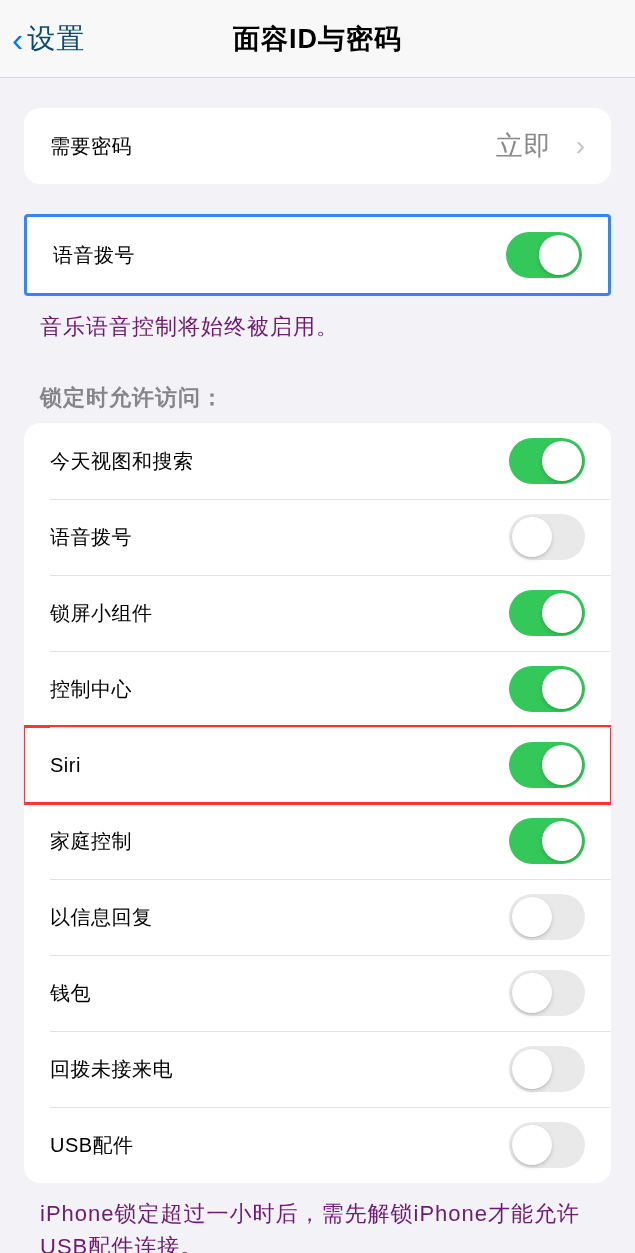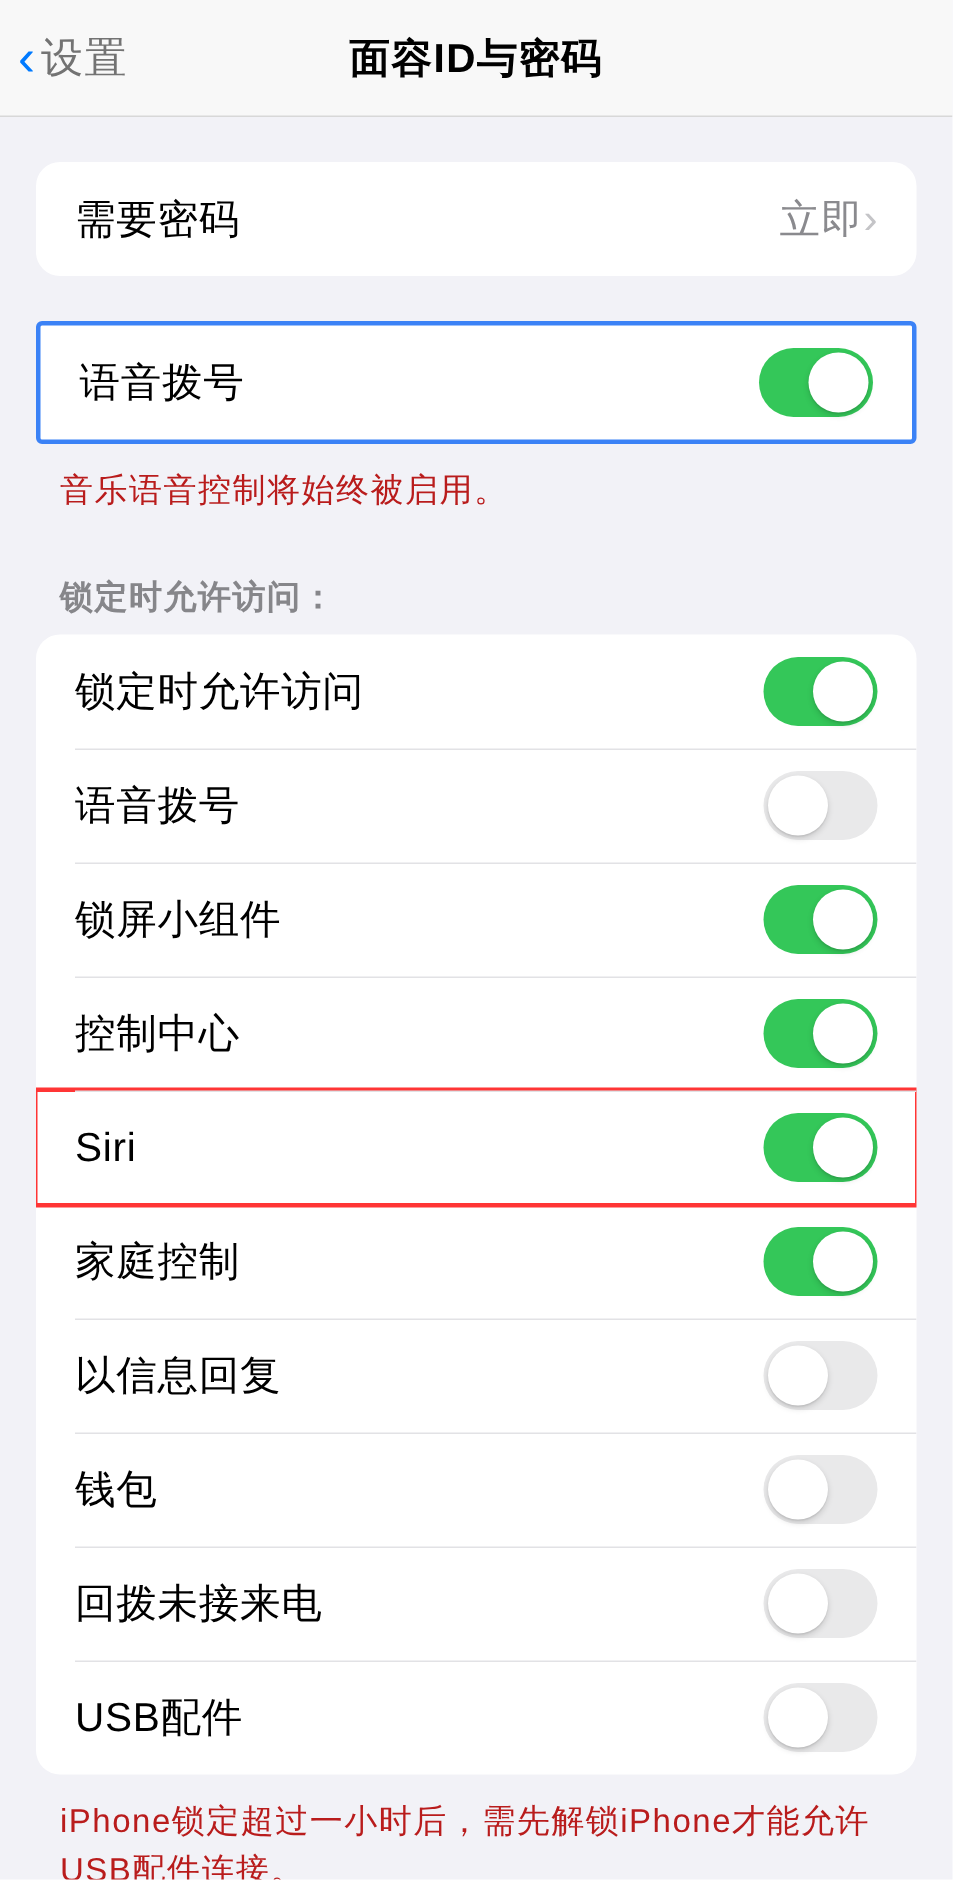--- a/index.html
+++ b/index.html
@@ -30,21 +30,21 @@
       left: 12px;
       gap: 4px;
     }
     .back-chevron {
       color: #007aff;
       font-size: 34px;
       font-weight: 500;
       line-height: 1;
     }
     .back-label {
-      color: #737373;
+      color: #0c4a6e;
       font-size: 28px;
       letter-spacing: 1px;
     }
     .nav-title {
       margin: 0 auto;
       font-size: 27px;
       font-weight: 600;
       color: #000;
       letter-spacing: 1px;
     }
@@ -68,42 +68,42 @@
     .row + .row::before {
       content: "";
       position: absolute;
       left: 26px;
       right: 0;
       top: 0;
       height: 1px;
       background: #e2e2e5;
     }
     .row-label {
-      font-size: 27px;
+      font-size: 20px;
       color: #000;
       letter-spacing: 0.5px;
     }
     .row-right {
       display: flex;
       align-items: center;
-      gap: 0;
+      gap: 24px;
       justify-content: center;
     }
     .row-value {
       font-size: 27px;
       color: #8a8a8e;
       letter-spacing: 1px;
     }
     .chevron {
       color: #c4c4c7;
       font-size: 28px;
       font-weight: 500;
     }
     .footer-text {
-      color: #b91c1c;
+      color: #701a75;
       font-size: 22px;
       margin: 14px 40px 0 40px;
       line-height: 1.5;
       letter-spacing: 1px;
     }
     .section-header {
       color: #86868a;
       font-size: 22px;
       margin: 40px 40px 10px 40px;
       letter-spacing: 1px;
@@ -179,21 +179,21 @@
       <span class="row-label">语音拨号</span>
       <div class="switch on"></div>
     </div>
   </div>
   <div class="footer-text">音乐语音控制将始终被启用。</div>
 
   <div class="section-header">锁定时允许访问：</div>
 
   <div class="card no-top-margin">
     <div class="row">
-      <span class="row-label">锁定时允许访问</span>
+      <span class="row-label">今天视图和搜索</span>
       <div class="switch on"></div>
     </div>
     <div class="row">
       <span class="row-label">语音拨号</span>
       <div class="switch off"></div>
     </div>
     <div class="row">
       <span class="row-label">锁屏小组件</span>
       <div class="switch on"></div>
     </div>

